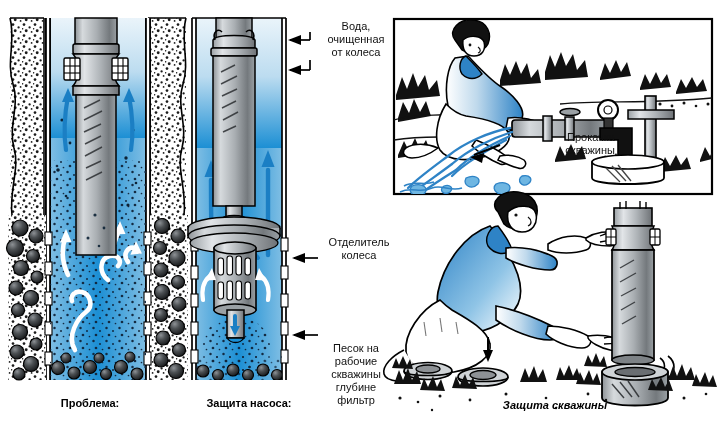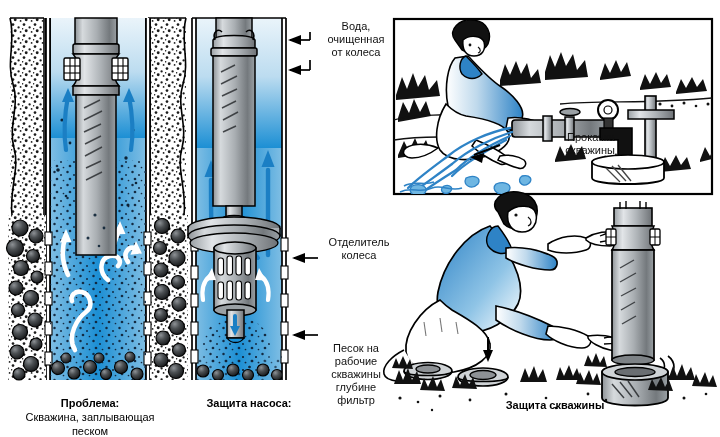--- a/index.html
+++ b/index.html
@@ -635,24 +635,23 @@
 </div>
 
 <div class="lbl" style="left:525px; top:131px; width:90px; text-align:right;">
   <div>Прокачка</div>
   <div>скважины</div>
 </div>
 
 
 <div class="cap" style="left:10px; top:396px; width:160px;">
   <b>Проблема:</b>
-  <div>Скважина, заплывающая песком</div>
 </div>
 
 <div class="cap" style="left:184px; top:396px; width:130px;">
   <b>Защита насоса:</b>
 </div>
 
-<div class="cap" style="left:440px; top:398px; width:230px;">
+<div class="cap" style="left:440px; top:398px; width:230px;font-style:italic;">
   <b>Защита скважины</b>
 </div>
 
 </div>
 
 </body></html>

